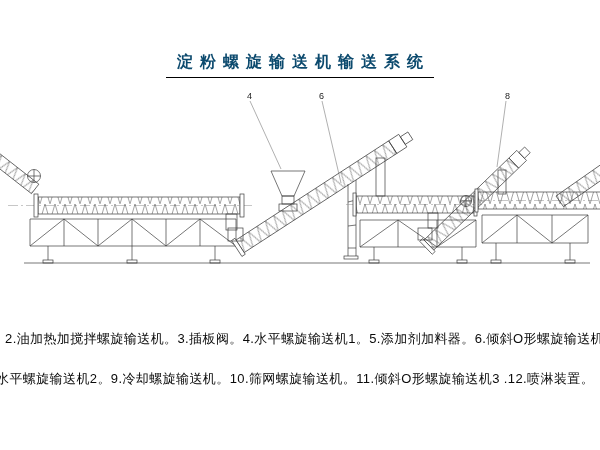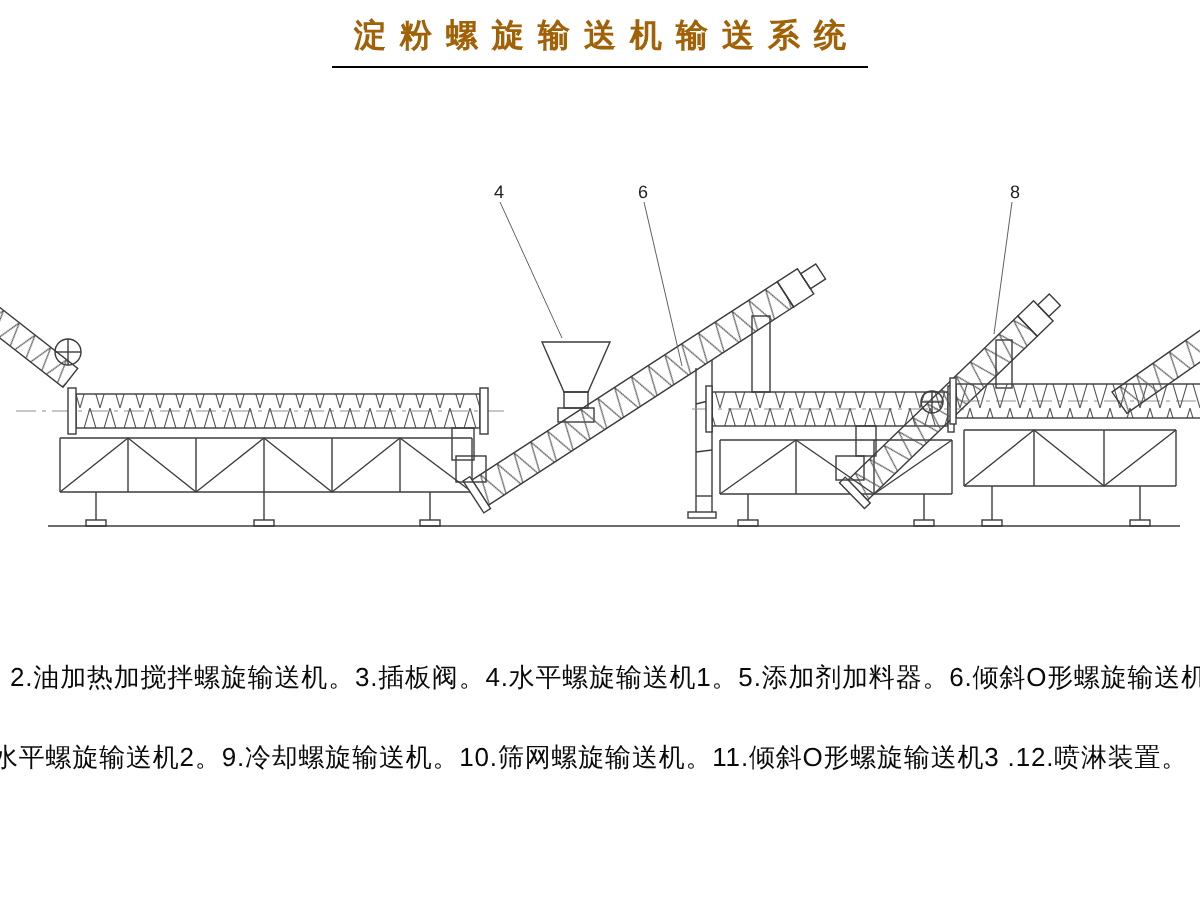--- a/index.html
+++ b/index.html
@@ -1,22 +1,22 @@
 <!DOCTYPE html>
 <html><head>
 <meta charset="utf-8">
 <style>
   html,body{margin:0;padding:0;}
   body{width:600px;height:450px;background:#ffffff;overflow:hidden;position:relative;
        font-family:"Liberation Sans",sans-serif;}
   .stage{position:absolute;left:0;top:0;width:600px;height:450px;background:#fff;}
   .title-wrap{position:absolute;top:8px;left:0;width:600px;text-align:center;}
   .title{display:inline-block;font-family:"Liberation Serif",serif;font-weight:bold;
-         font-size:16px;letter-spacing:7px;color:#a16207;border-bottom:1.3px solid #000;
-         padding:0 4px 4px 11px;}
+         font-size:16px;letter-spacing:7px;color:#0c4a6e;border-bottom:1.3px solid #000;
+         padding:0 4px 4px 11px;margin-top:44px;}
   svg.diagram{position:absolute;left:0;top:0;}
   
   svg.diagram{stroke:#3c3c3c;stroke-width:0.7;fill:none;}
   .cl{stroke:#8f8f8f;stroke-width:0.5;stroke-dasharray:10 3 2 3;}
   .ld{stroke:#606060;stroke-width:0.5;}
   .ct{font:9px "Liberation Sans",sans-serif;fill:#222;stroke:none;}
   .cap{position:absolute;white-space:nowrap;font-size:13px;color:#0a0a0a;letter-spacing:0.4px;}
   .cap1{left:-16px;top:330px;}
   .cap2{left:-4px;top:370px;}
 </style>

